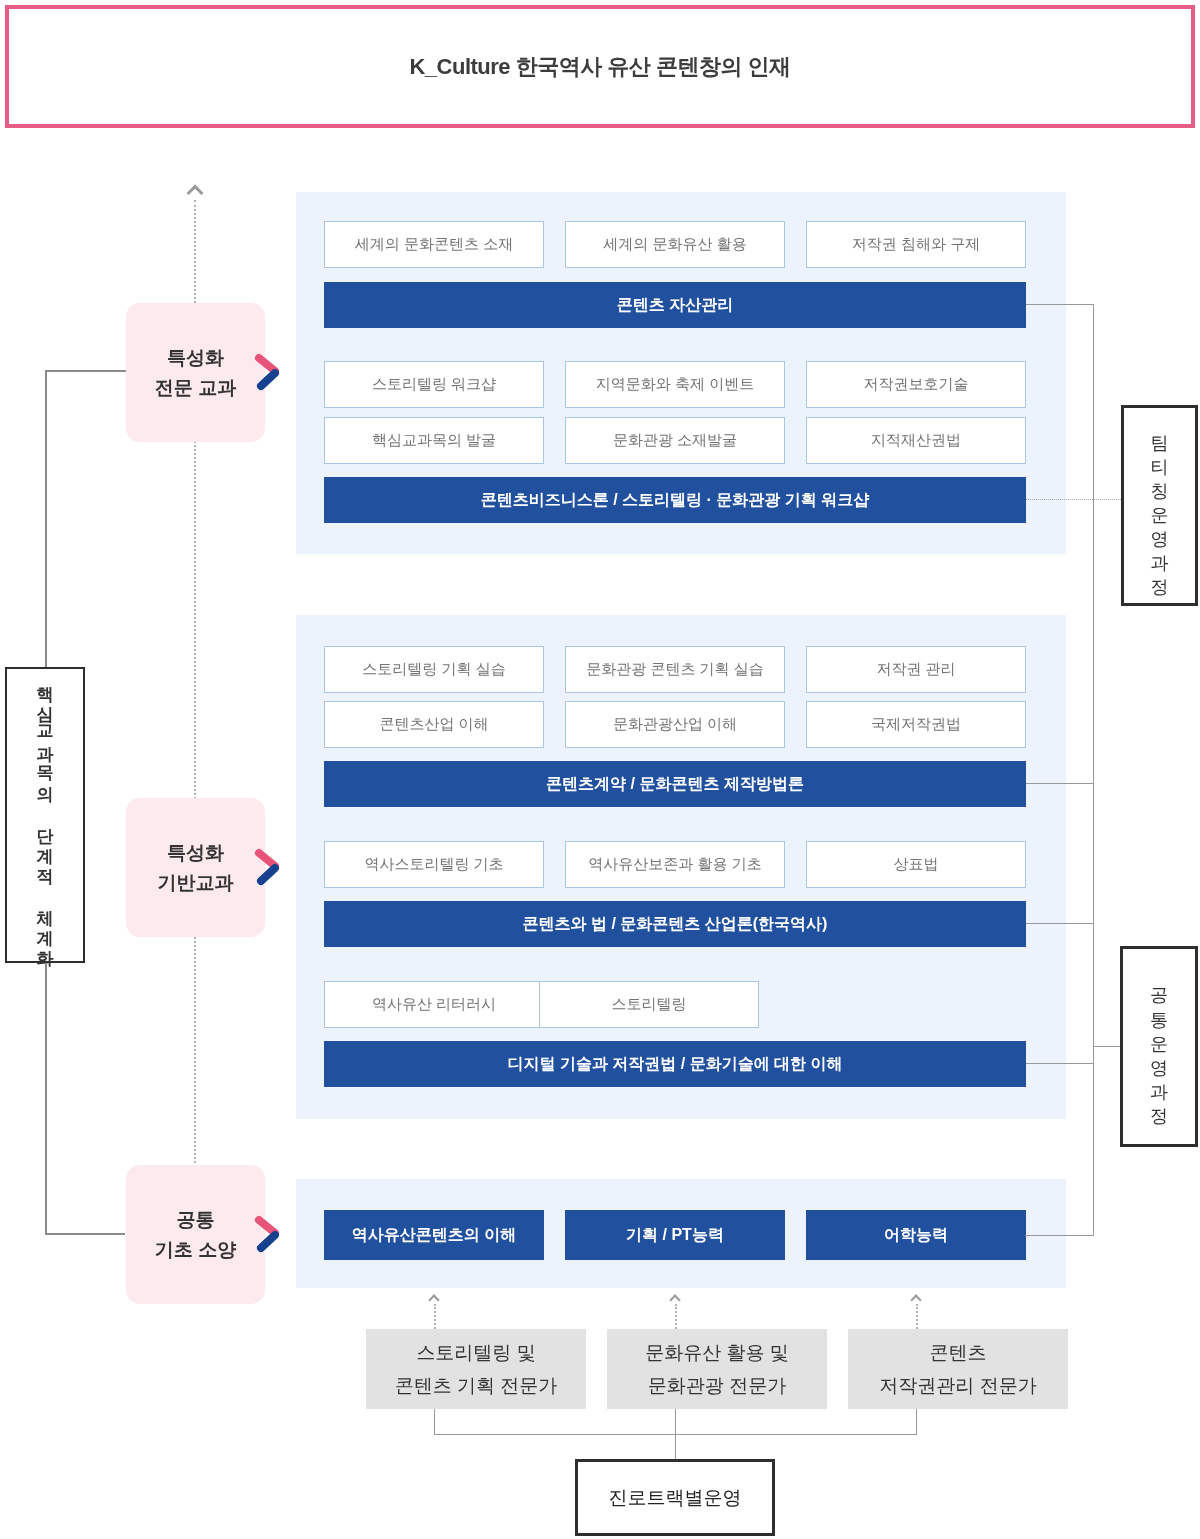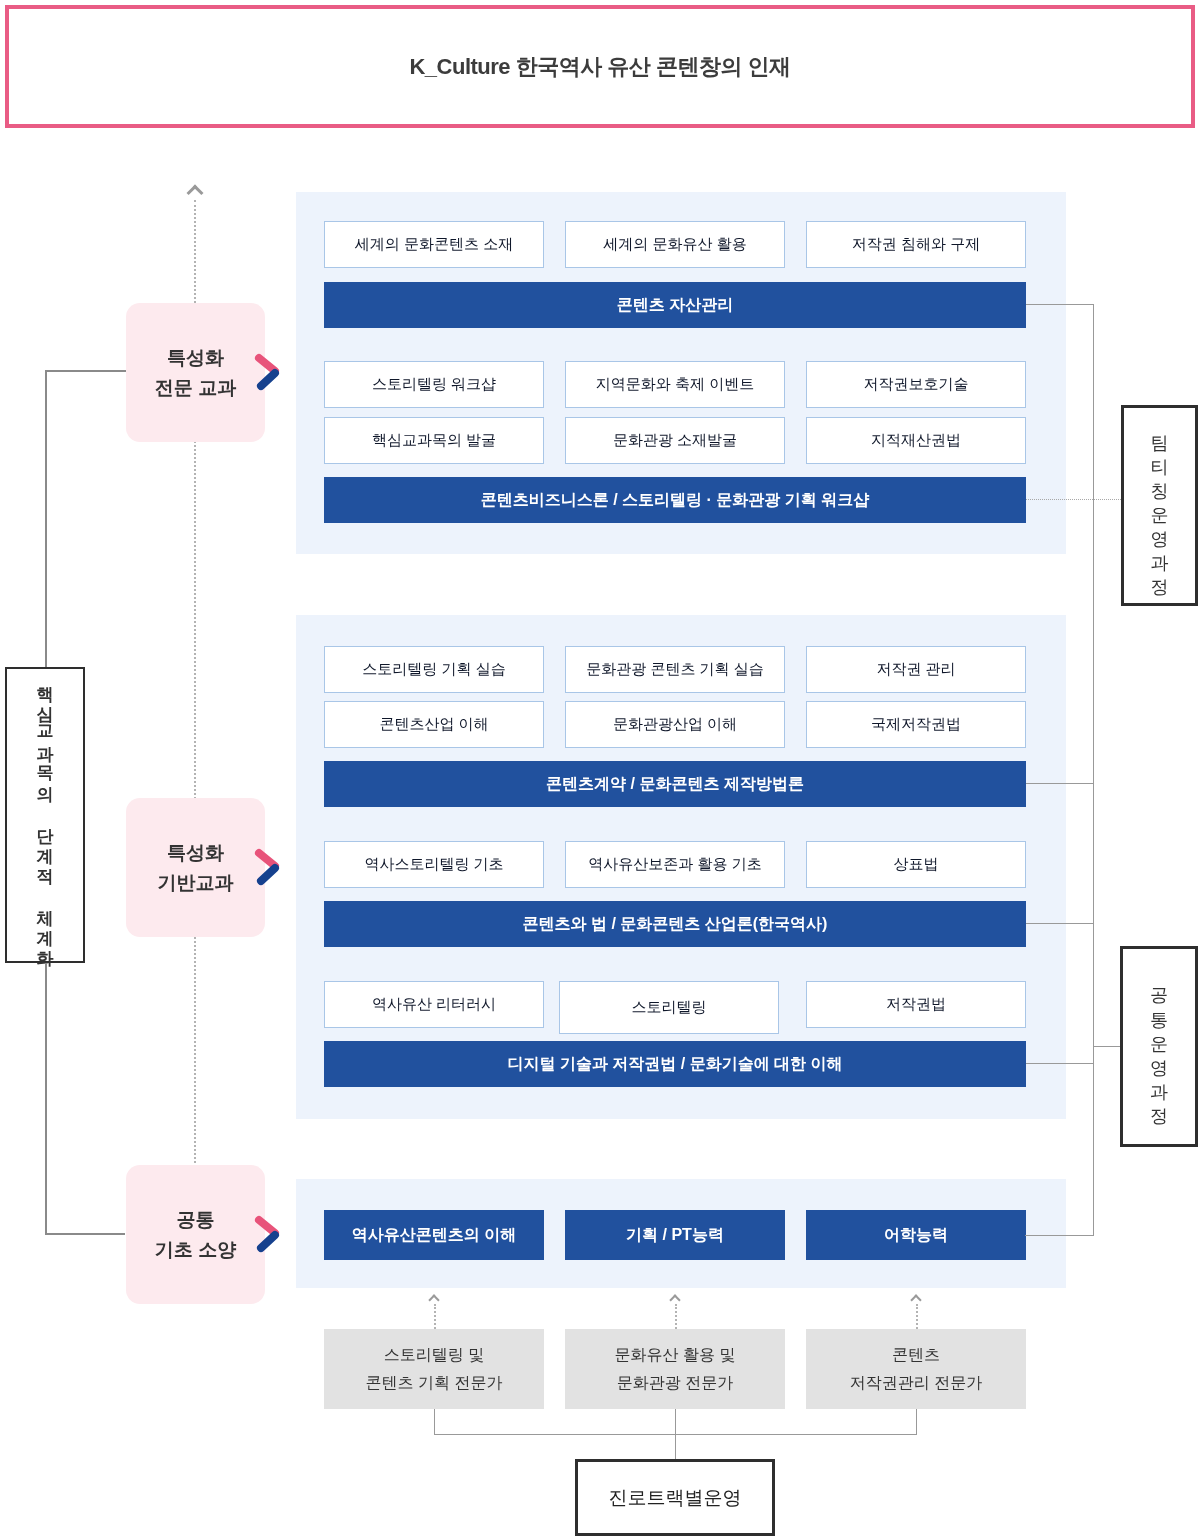--- a/index.html
+++ b/index.html
@@ -3,28 +3,28 @@
 <meta charset="utf-8">
 <style>
   html,body{margin:0;padding:0;background:#fff;}
   #stage{position:relative;width:1200px;height:1539px;background:#fff;overflow:hidden;
          font-family:"Liberation Sans","DejaVu Sans",sans-serif;padding-left:40px;}
   .abs{position:absolute;box-sizing:border-box;}
   .header{border:4px solid #e95c85;background:#fff;display:flex;align-items:center;justify-content:center;
           font-size:22px;font-weight:bold;color:#3c3c3c;letter-spacing:-0.5px;}
   .panel{background:#edf3fc;}
   .course{background:#fff;border:1px solid #a9c6e7;display:flex;align-items:center;justify-content:center;
-          font-size:15px;color:#0f172a;text-align:center;}
+          font-size:15px;color:#737373;text-align:center;}
   .banner{background:#21519e;color:#fff;font-weight:bold;font-size:16px;display:flex;align-items:center;
           justify-content:center;text-align:center;}
   .pinkbox{background:#fdeaee;border-radius:14px;display:flex;align-items:center;justify-content:center;
            text-align:center;font-size:19px;font-weight:bold;color:#333;white-space:pre-line;
            line-height:1.55;z-index:2;}
   .graybox{background:#e2e2e2;display:flex;align-items:center;justify-content:center;text-align:center;
-           font-size:16px;color:#333;white-space:pre-line;line-height:1.75;}
+           font-size:19px;color:#333;white-space:pre-line;line-height:1.75;margin-left:42px;}
   .outline3{background:#fff;border:3px solid #2e2e2e;display:flex;align-items:center;justify-content:center;}
   .outline2{background:#fff;border:2px solid #2e2e2e;display:flex;align-items:center;justify-content:center;}
   .vtext{writing-mode:vertical-rl;text-orientation:upright;color:#333;}
   .keytext{font-size:17px;font-weight:bold;letter-spacing:3px;}
   .railtext{font-size:18px;letter-spacing:6px;}
   .hline{border-top:1px solid #999;height:0;}
   .vline{border-left:1px solid #999;width:0;}
   .hline2{border-top:2px solid #8a8a8a;height:0;}
   .vline2{border-left:2px solid #8a8a8a;width:0;}
   .vdot{border-left:2px dotted #b3b3b3;width:0;z-index:1;}
@@ -99,22 +99,21 @@
 
   <div class="abs banner" style="left:324px;top:761px;width:702px;height:46px">콘텐츠계약 / 문화콘텐츠 제작방법론</div>
 
   <div class="abs course" style="left:324px;top:841px;width:220px;height:47px">역사스토리텔링 기초</div>
   <div class="abs course" style="left:565px;top:841px;width:220px;height:47px">역사유산보존과 활용 기초</div>
   <div class="abs course" style="left:806px;top:841px;width:220px;height:47px">상표법</div>
 
   <div class="abs banner" style="left:324px;top:901px;width:702px;height:46px">콘텐츠와 법 / 문화콘텐츠 산업론(한국역사)</div>
 
   <div class="abs course" style="left:324px;top:981px;width:220px;height:47px">역사유산 리터러시</div>
-  <div class="abs course" style="left:559px;top:981px;width:220px;height:53px">스토리텔링</div>
-  <div class="abs course" style="left:806px;top:981px;width:220px;height:47px">저작권법</div>
+  <div class="abs course" style="left:539px;top:981px;width:220px;height:47px">스토리텔링</div>
 
   <div class="abs banner" style="left:324px;top:1041px;width:702px;height:46px">디지털 기술과 저작권법 / 문화기술에 대한 이해</div>
 
   <div class="abs banner" style="left:324px;top:1210px;width:220px;height:50px">역사유산콘텐츠의 이해</div>
   <div class="abs banner" style="left:565px;top:1210px;width:220px;height:50px">기획 / PT능력</div>
   <div class="abs banner" style="left:806px;top:1210px;width:220px;height:50px">어학능력</div>
 
   <div class="abs hline" style="left:1026px;top:304px;width:67px"></div>
   <div class="abs vline" style="left:1093px;top:304px;height:932px"></div>
   <div class="abs hdot" style="left:1026px;top:499px;width:95px"></div>

